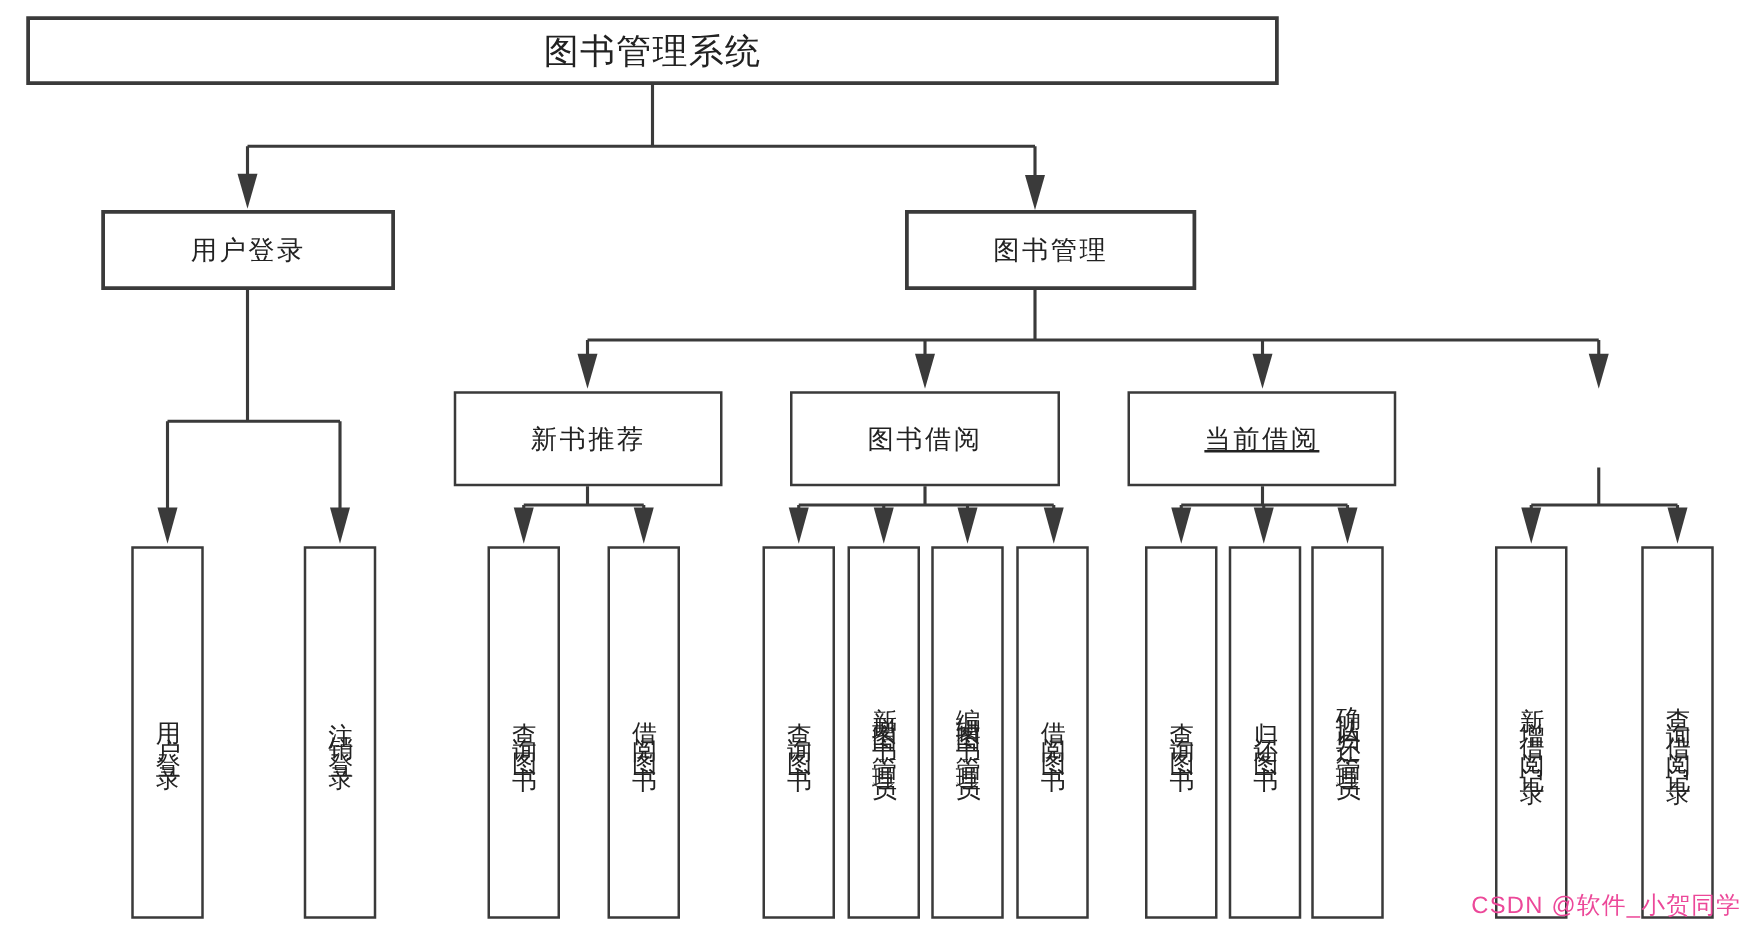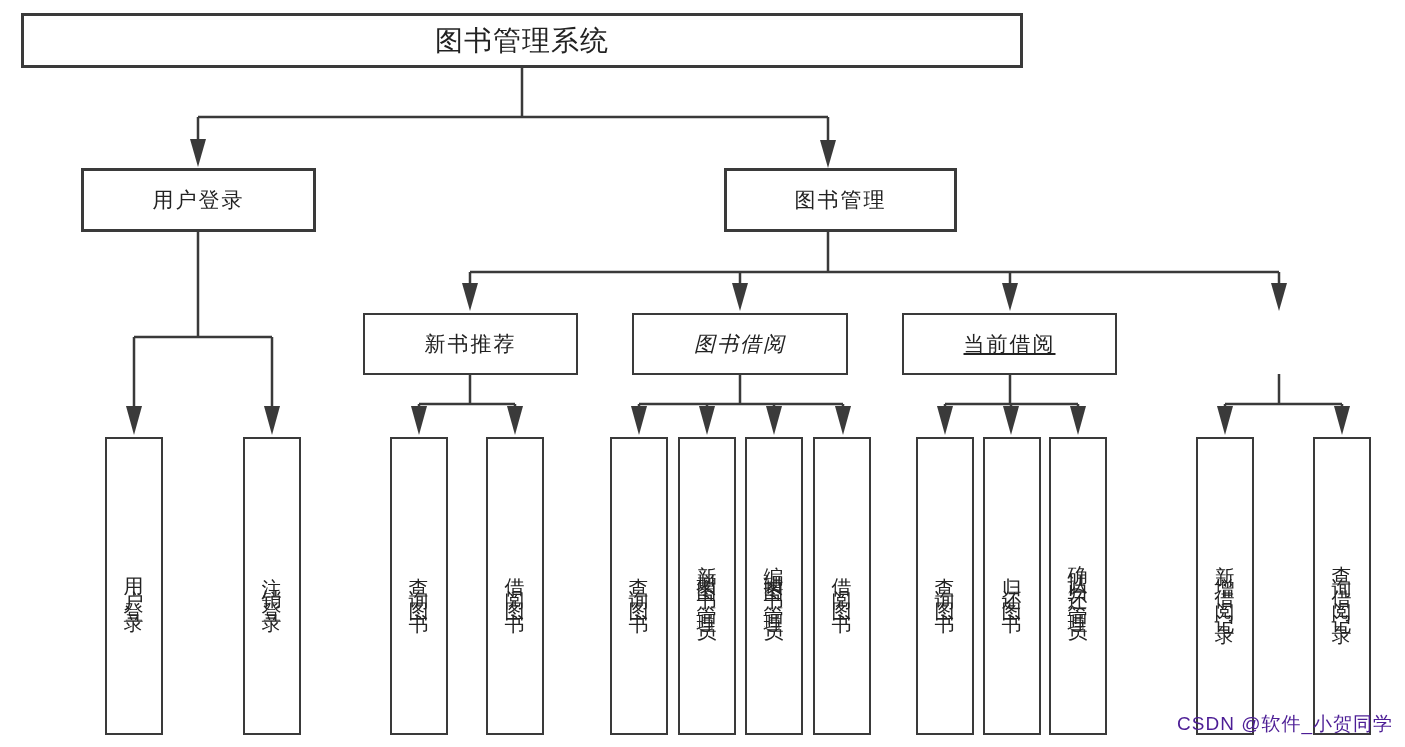--- a/index.html
+++ b/index.html
@@ -12,34 +12,34 @@
   .wires polygon{fill:#3a3a3a;stroke:none;}
   .node{
     position:absolute;background:#ffffff;border:2px solid #3a3a3a;
     display:flex;align-items:center;justify-content:center;
     box-sizing:border-box;text-align:center;z-index:2;
   }
   .root{left:21px;top:13px;width:1002px;height:55px;border-width:3px;font-size:28px;letter-spacing:1px;}
   .lv2{top:168px;height:64px;font-size:21px;letter-spacing:2px;border-width:3px;}
   .lv2.b1{left:81px;width:235px;}
   .lv2.b2{left:712px;width:233px;margin-left:12px;}
-  .lv3{top:313px;height:62px;font-size:21px;letter-spacing:2px;}
+  .lv3{top:313px;height:76px;font-size:21px;letter-spacing:2px;}
   .lv3.m1{left:363px;width:215px;}
-  .lv3.m2{left:632px;width:216px;font-style:italic;}
+  .lv3.m2{left:632px;width:216px;}
   .lv3.m3{left:902px;width:215px;text-decoration:underline;}
   .lv3.m4{left:1173px;width:212px;}
   .leaf{top:437px;width:58px;height:298px;}
   .leaf span{
     writing-mode:vertical-rl;text-orientation:mixed;
     font-size:20px;letter-spacing:12px;line-height:1;white-space:nowrap;
   }
   .leaf.long span{letter-spacing:8px;}
   .watermark{
     position:absolute;right:12px;top:711px;z-index:5;
-    font-size:19px;color:#4c1d95;letter-spacing:1px;white-space:nowrap;
+    font-size:19px;color:#ec4899;letter-spacing:1px;white-space:nowrap;
   }
 </style>
 </head>
 <body>
 
 <div class="canvas">
 
   <svg class="wires" viewBox="0 0 1405 747" xmlns="http://www.w3.org/2000/svg">
     <path d="M522 66 V117 M198 117 H828 M198 117 V145 M828 117 V145"></path>
     <path d="M198 230 V337 M134 337 H272 M134 337 V412 M272 337 V412"></path>

